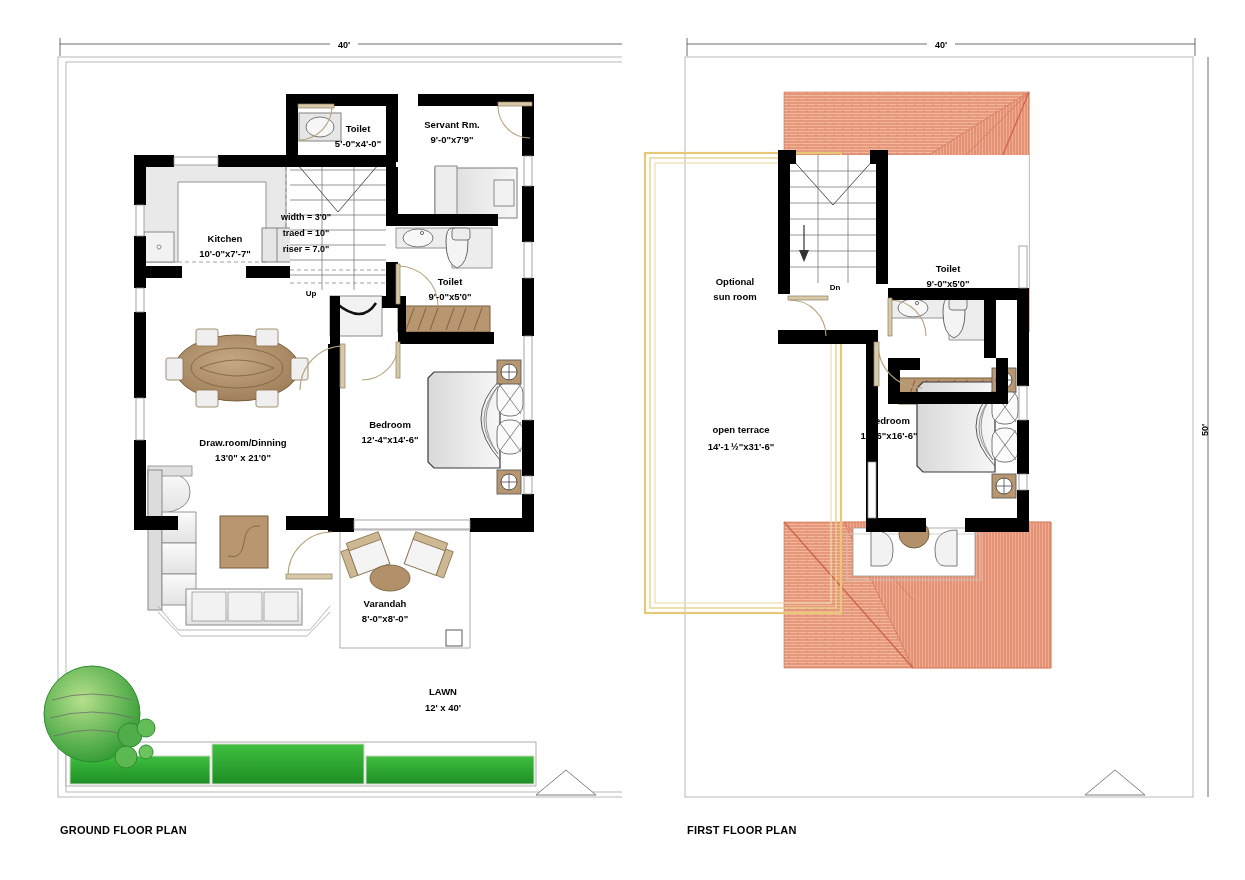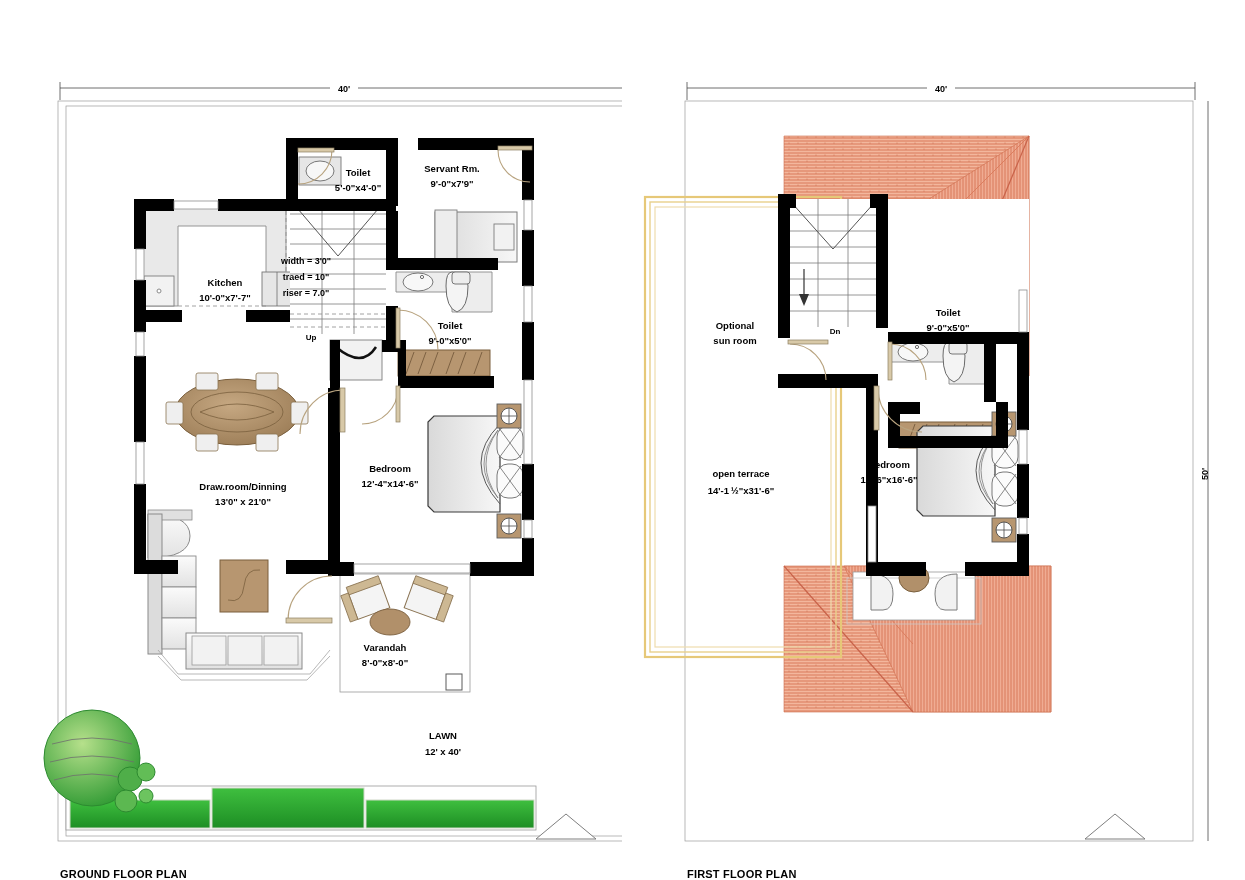--- a/index.html
+++ b/index.html
@@ -1,18 +1,18 @@
 <!DOCTYPE html>
 <html><head>
 <meta charset="utf-8">
 <style>
   html,body{margin:0;padding:0;background:#ffffff;}
   body{width:1245px;height:880px;position:relative;overflow:hidden;
        font-family:"Liberation Sans","DejaVu Sans",sans-serif;color:#000;}
-  .plan{position:absolute;top:0;height:712px;width:622px;margin-top:44px;}
+  .plan{position:absolute;top:0;height:712px;width:622px;}
   #ground-plan{left:0;}
   #first-plan{left:623px;}
   svg{display:block;}
   .lbl{font-weight:bold;fill:#000;text-anchor:middle;}
   .t10{font-size:9.5px;}
   .t9{font-size:9px;}
   .t8{font-size:8px;}
   .title{font-size:11px;font-weight:bold;text-anchor:start;letter-spacing:.2px;}
   .wall{fill:#000000;}
   .thinline{fill:none;stroke:#6d6d6d;stroke-width:.8;}

